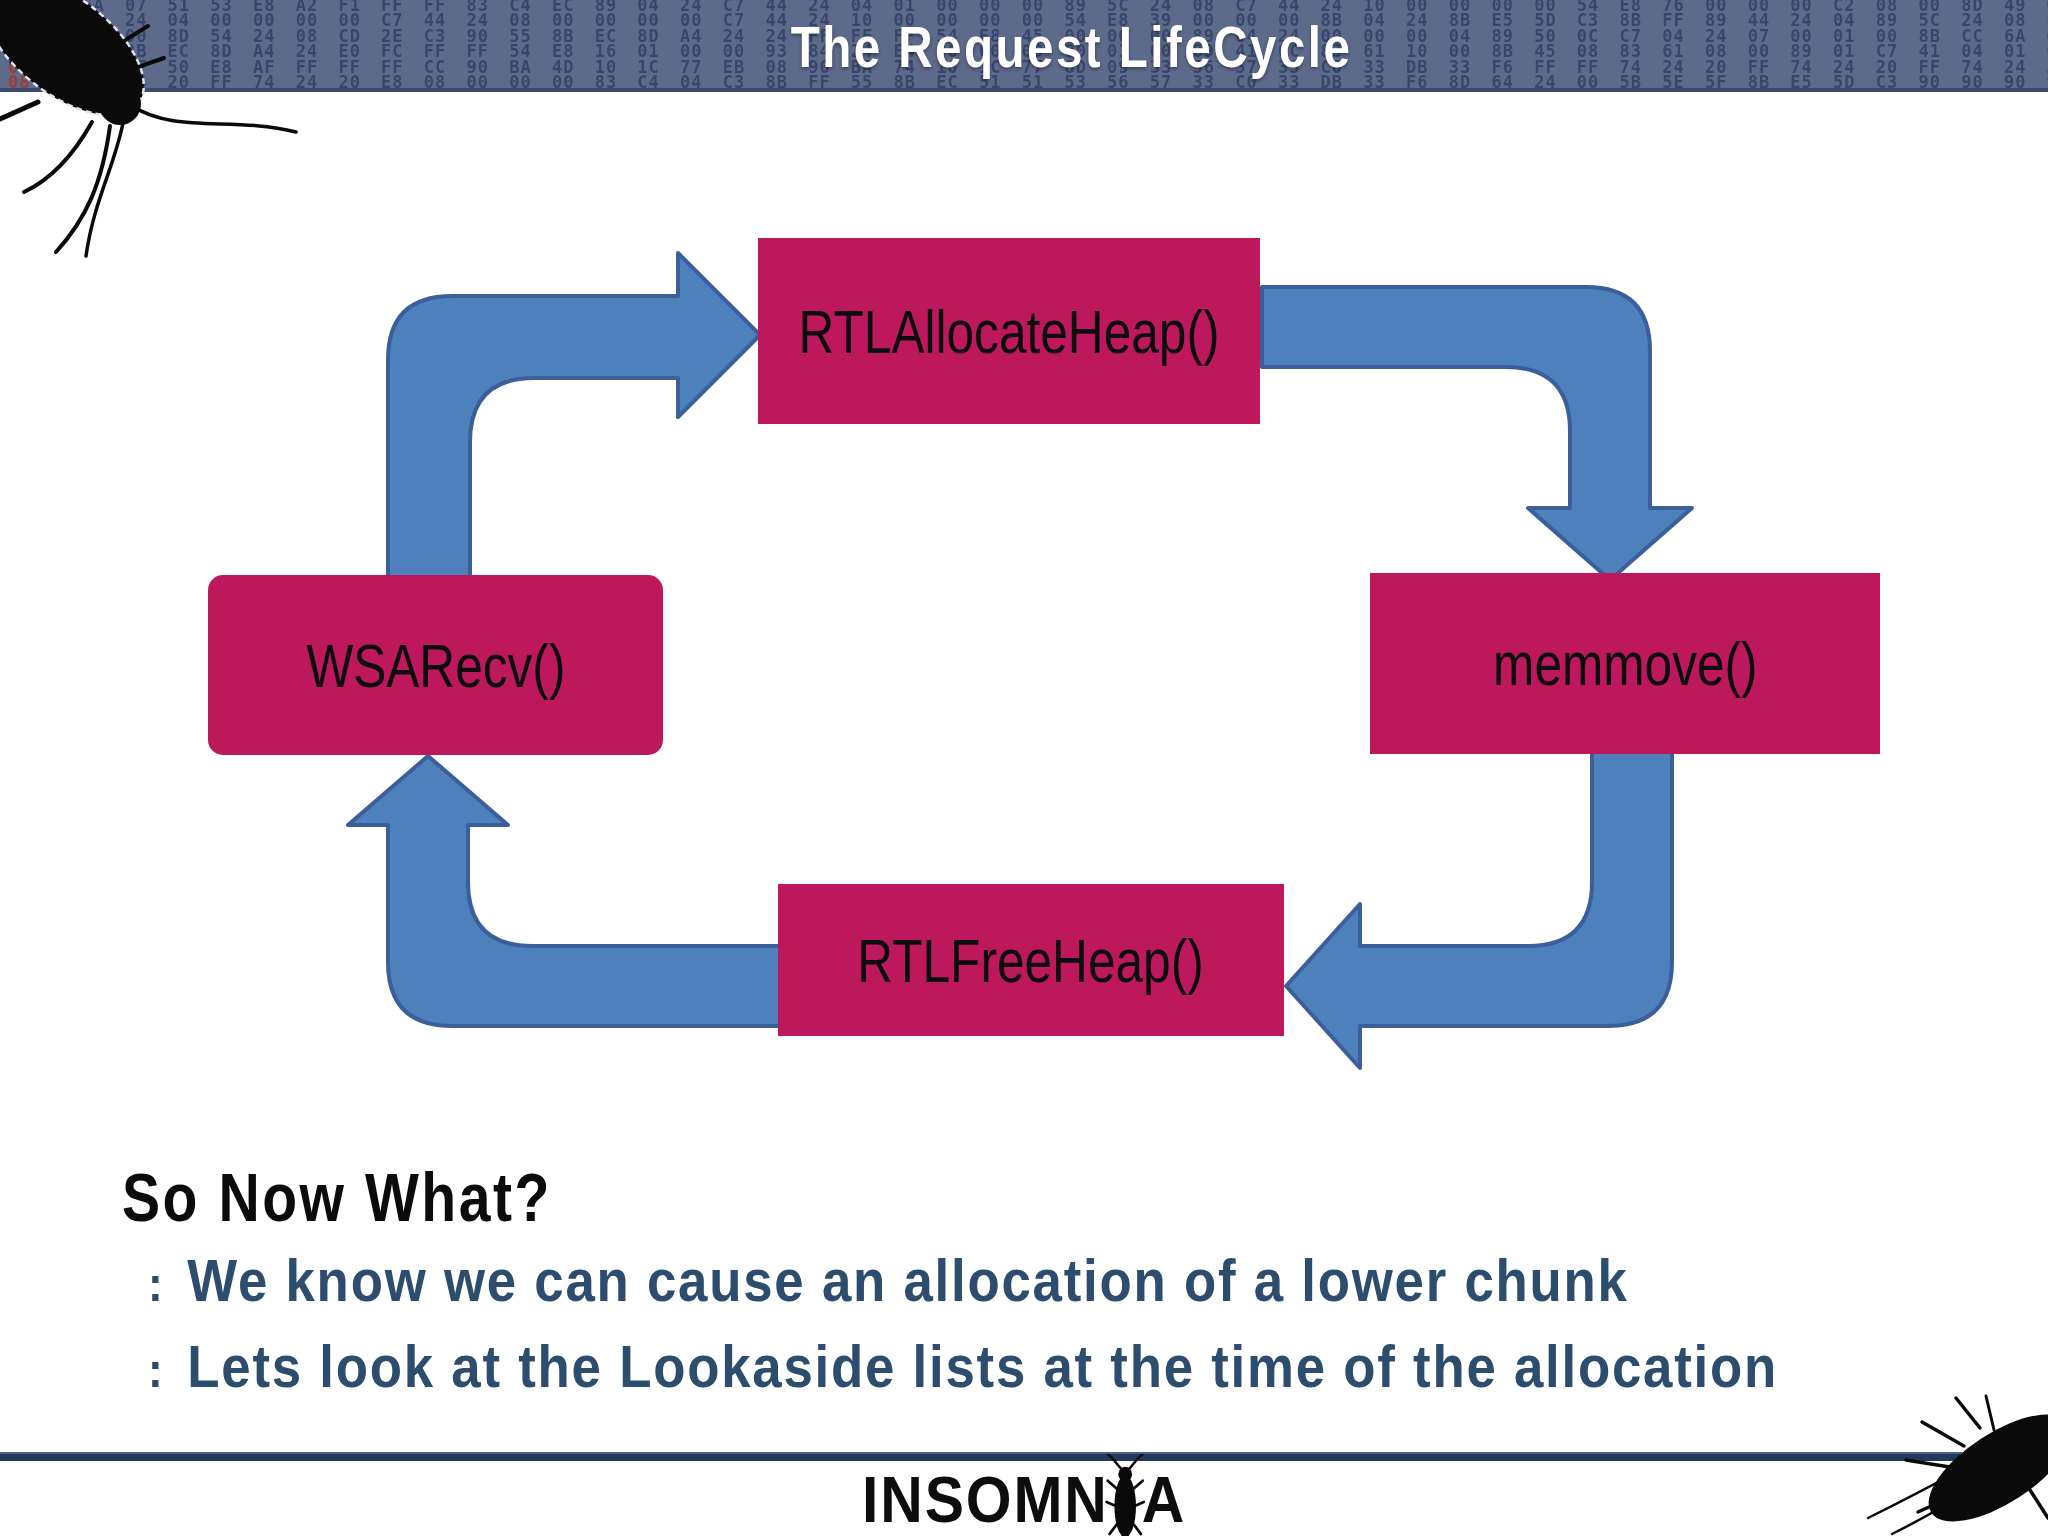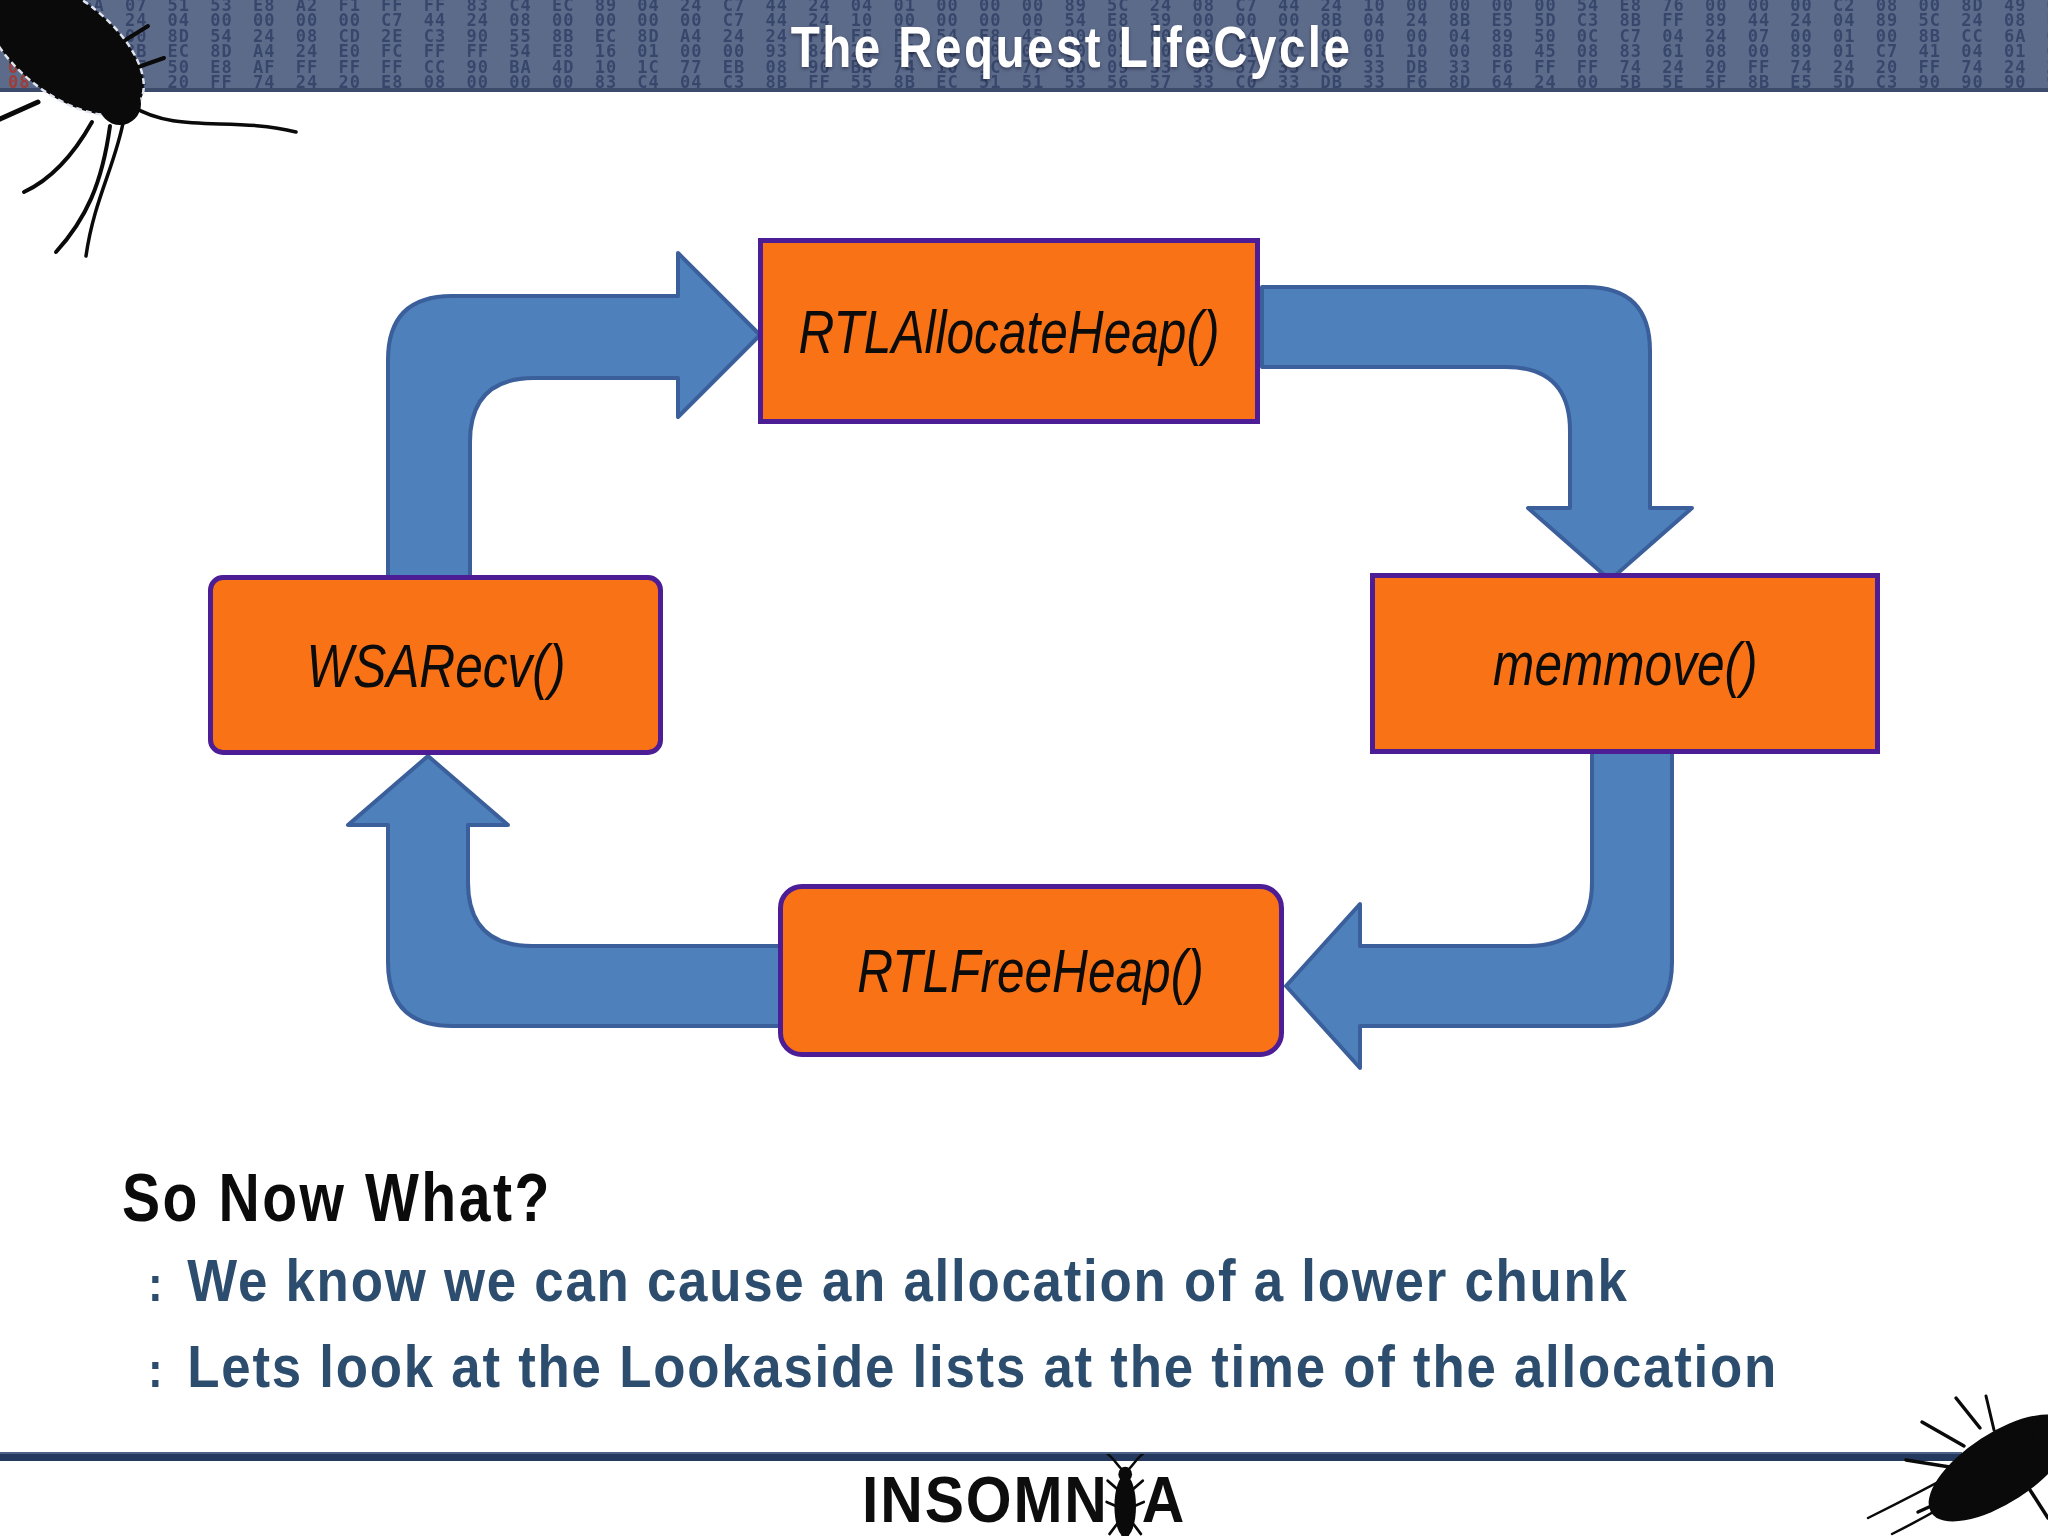--- a/index.html
+++ b/index.html
@@ -28,31 +28,31 @@
   .header-title{
     font-size:58px;font-weight:bold;color:#ffffff;letter-spacing:3px;
     transform:scaleX(.82);transform-origin:center;white-space:nowrap;
     text-shadow:0 2px 4px rgba(10,16,34,.45);
   }
   
   #arrows{position:absolute;left:0;top:0;z-index:2;}
   .arrow{fill:#4e80bc;stroke:#3a5f9b;stroke-width:4;stroke-linejoin:round;}
   .node{
     position:absolute;z-index:3;box-sizing:border-box;
-    background:#f97316;border:5px solid #4c1d95;
-    display:flex;align-items:center;justify-content:center;font-style:italic;
+    background:#be185d;border:5px solid #be185d;
+    display:flex;align-items:center;justify-content:center;
   }
   .node span{
     font-size:62px;color:#0c0c0c;white-space:nowrap;
     transform:scaleX(.8);transform-origin:center;
   }
   #node-alloc  {left:758px; top:238px; width:502px;height:186px;}
   #node-memmove{left:1370px;top:573px; width:510px;height:181px;justify-content:center;}
   #node-wsarecv{left:208px; top:575px; width:455px;height:180px;border-radius:15px;}
-  #node-free   {left:778px; top:884px; width:506px;height:173px;border-radius:24px;}
+  #node-free   {left:778px; top:884px; width:506px;height:152px;}
   
   .heading{
     position:absolute;left:122px;top:1158px;z-index:2;
     font-size:68px;font-weight:bold;color:#0b0b0b;letter-spacing:3px;
     transform:scaleX(.84);transform-origin:left center;white-space:nowrap;
   }
   .bullet{
     position:absolute;left:148px;z-index:2;display:flex;align-items:baseline;
     font-size:60px;font-weight:bold;color:#2c4d6e;letter-spacing:2px;
     transform:scaleX(.88);transform-origin:left center;white-space:nowrap;

